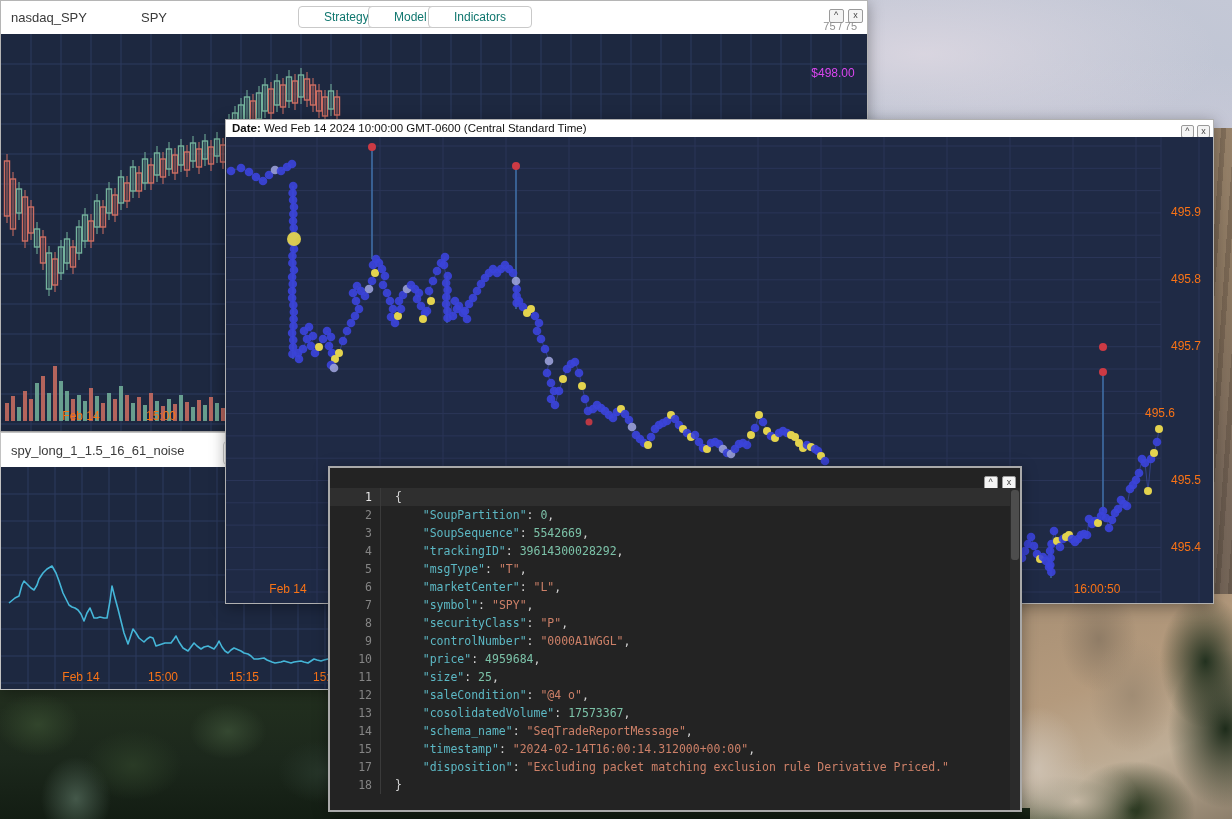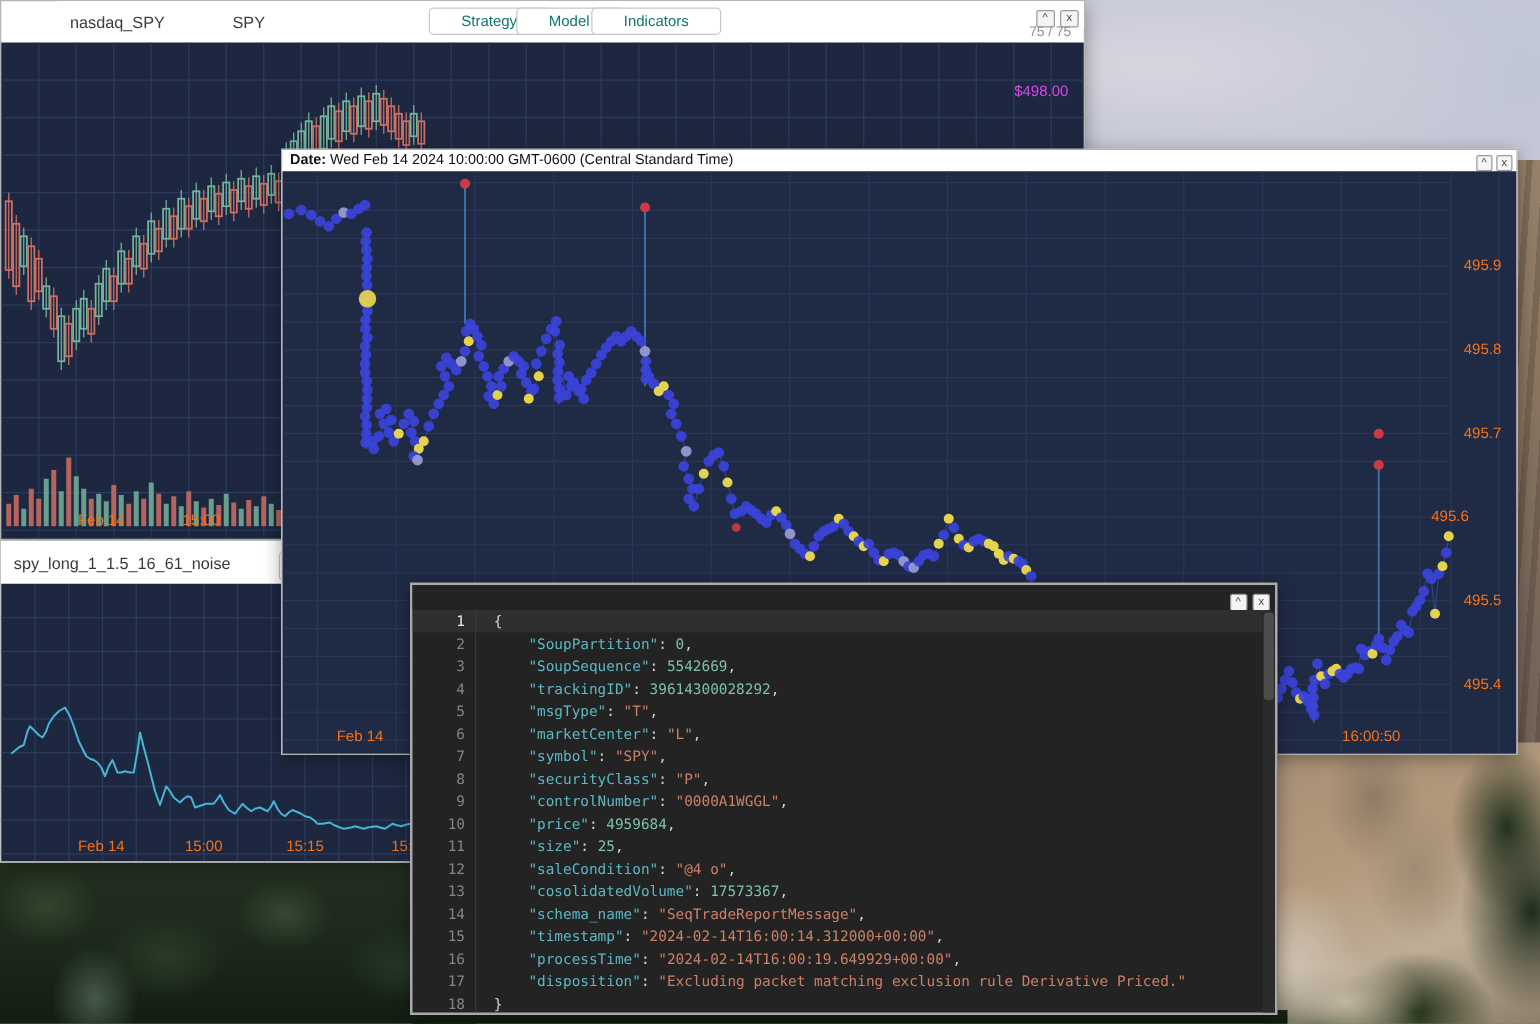--- a/index.html
+++ b/index.html
@@ -44,21 +44,21 @@
   .window{position:absolute;background:#fff;border:1px solid #b5b5b5;
           box-shadow:0 3px 14px rgba(0,0,0,.35);}
   .navy{background:#1d2840;}
   .winbtn{display:inline-block;box-sizing:border-box;border:1px solid #9a9a9a;border-radius:2px;
           background:#f4f4f4;color:#444;text-align:center;
           font-size:9px;line-height:11px;cursor:pointer;}
   .chartlabel{position:absolute;color:#f97316;font-size:12px;transform:translateX(-50%);}
 
   
   #win-candles{left:0;top:0;width:866px;height:430px;}
-  #wc-header{position:absolute;left:0;top:0;right:0;height:22px;background:#fff;margin-left:45px;}
+  #wc-header{position:absolute;left:0;top:0;right:0;height:22px;background:#fff;}
   #wc-title{position:absolute;left:10px;top:9px;font-size:13px;color:#3a3a3a;}
   #wc-symbol{position:absolute;left:140px;top:9px;font-size:13px;color:#3a3a3a;}
   .hbtn{position:absolute;top:5px;height:22px;box-sizing:border-box;border:1px solid #c9c9c9;
         border-radius:4px;background:#fff;color:#0f766e;font-size:12px;line-height:20px;
         padding:0 25px;cursor:pointer;}
   #wc-controls{position:absolute;right:4px;top:3px;}
   #wc-counter{position:absolute;right:10px;top:19px;font-size:11px;color:#8e8e8e;}
   #wc-chart{position:absolute;left:0;top:33px;right:0;bottom:0;}
 
   
@@ -726,20 +726,19 @@
       <div class="jrow"><span class="jnum">6</span><span class="jsep"></span><span>    <span class="tk-k">"marketCenter"</span><span class="tk-p">: </span><span class="tk-s">"L"</span><span class="tk-p">,</span></span></div>
       <div class="jrow"><span class="jnum">7</span><span class="jsep"></span><span>    <span class="tk-k">"symbol"</span><span class="tk-p">: </span><span class="tk-s">"SPY"</span><span class="tk-p">,</span></span></div>
       <div class="jrow"><span class="jnum">8</span><span class="jsep"></span><span>    <span class="tk-k">"securityClass"</span><span class="tk-p">: </span><span class="tk-s">"P"</span><span class="tk-p">,</span></span></div>
       <div class="jrow"><span class="jnum">9</span><span class="jsep"></span><span>    <span class="tk-k">"controlNumber"</span><span class="tk-p">: </span><span class="tk-s">"0000A1WGGL"</span><span class="tk-p">,</span></span></div>
       <div class="jrow"><span class="jnum">10</span><span class="jsep"></span><span>    <span class="tk-k">"price"</span><span class="tk-p">: </span><span class="tk-n">4959684</span><span class="tk-p">,</span></span></div>
       <div class="jrow"><span class="jnum">11</span><span class="jsep"></span><span>    <span class="tk-k">"size"</span><span class="tk-p">: </span><span class="tk-n">25</span><span class="tk-p">,</span></span></div>
       <div class="jrow"><span class="jnum">12</span><span class="jsep"></span><span>    <span class="tk-k">"saleCondition"</span><span class="tk-p">: </span><span class="tk-s">"@4 o"</span><span class="tk-p">,</span></span></div>
       <div class="jrow"><span class="jnum">13</span><span class="jsep"></span><span>    <span class="tk-k">"cosolidatedVolume"</span><span class="tk-p">: </span><span class="tk-n">17573367</span><span class="tk-p">,</span></span></div>
       <div class="jrow"><span class="jnum">14</span><span class="jsep"></span><span>    <span class="tk-k">"schema_name"</span><span class="tk-p">: </span><span class="tk-s">"SeqTradeReportMessage"</span><span class="tk-p">,</span></span></div>
       <div class="jrow"><span class="jnum">15</span><span class="jsep"></span><span>    <span class="tk-k">"timestamp"</span><span class="tk-p">: </span><span class="tk-s">"2024-02-14T16:00:14.312000+00:00"</span><span class="tk-p">,</span></span></div>
-      <div class="jrow"><span class="jnum">16</span><span class="jsep"></span><span>    <span class="tk-k">"processTime"</span><span class="tk-p">: </span><span class="tk-s">"2024-02-14T16:00:19.649929+00:00"</span><span class="tk-p">,</span></span></div>
       <div class="jrow"><span class="jnum">17</span><span class="jsep"></span><span>    <span class="tk-k">"disposition"</span><span class="tk-p">: </span><span class="tk-s">"Excluding packet matching exclusion rule Derivative Priced."</span></span></div>
       <div class="jrow"><span class="jnum">18</span><span class="jsep"></span><span><span class="tk-p">}</span></span></div>
     </div>
   <div id="js-scroll">
     <div id="js-thumb"></div>
   </div>
 </div>
 
 </body></html>

